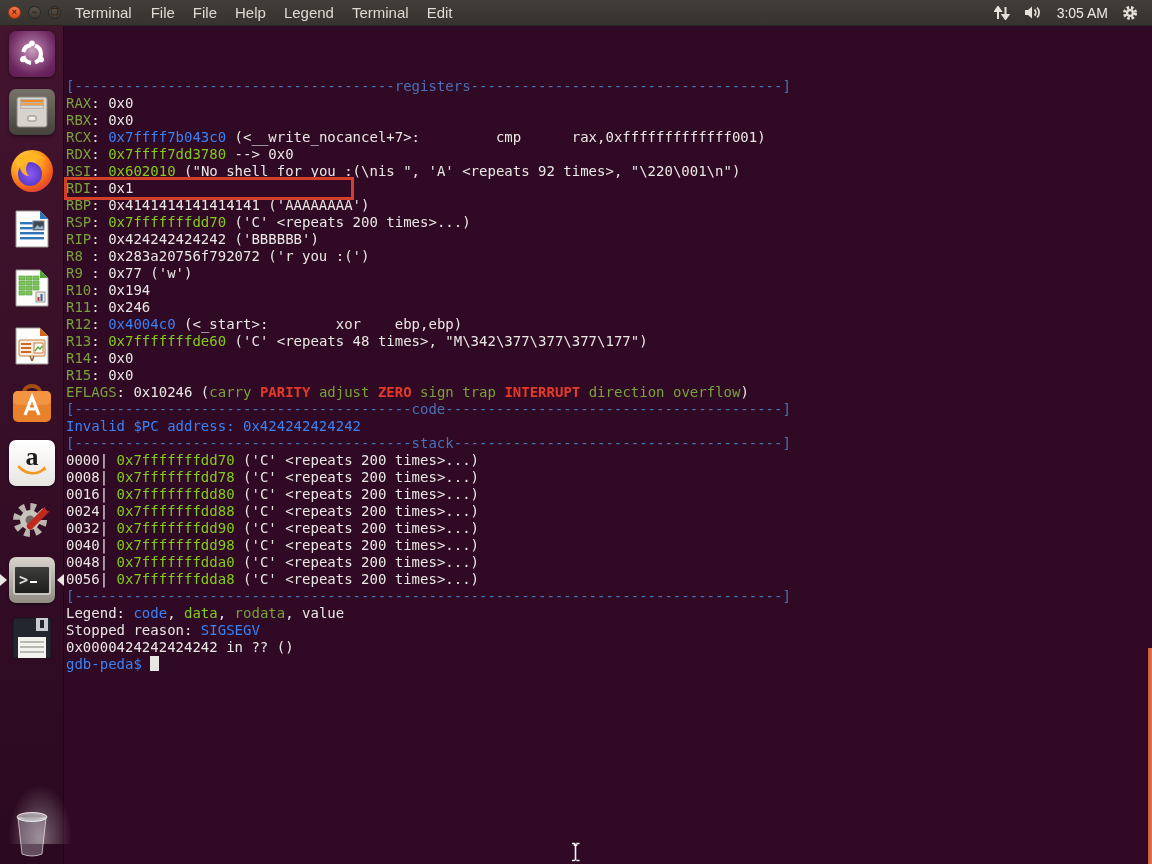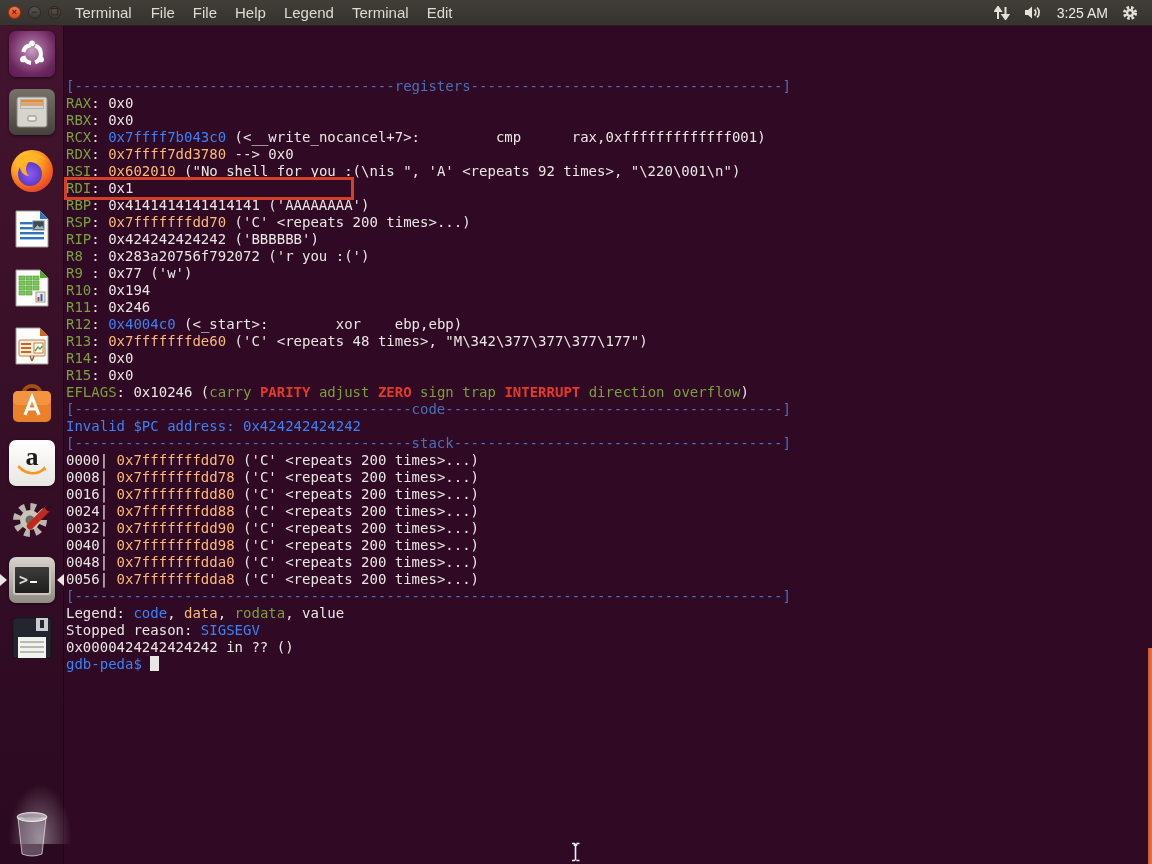--- a/index.html
+++ b/index.html
@@ -42,21 +42,21 @@
   .trash-glow{position:absolute;left:0;top:-26px;width:64px;height:60px;background:radial-gradient(ellipse at 50% 90%,rgba(255,255,255,0.38),rgba(255,255,255,0) 70%);pointer-events:none;}
 
   
   .terminal{position:fixed;left:64px;top:26px;width:1088px;height:838px;background:#300a24;z-index:10;padding:1px 0 0 2px;cursor:text;}
   .tout{position:relative;font-family:"DejaVu Sans Mono",monospace;font-size:14px;line-height:17px;white-space:pre;}
   .tline{height:17px;}
   .s-w{color:#e9e7e4;}
   .s-g{color:#7aa13c;}
   .s-r{color:#3b82f6;}
   .s-R{color:#e5392a;font-weight:bold;text-align:right;}
-  .s-b{color:#fdba74;}
+  .s-b{color:#84cc16;}
   .s-B{color:#4a70b7;}
   .cursor{display:inline-block;width:9px;height:15px;background:#e9e7e4;vertical-align:-2px;}
   .ripbox{position:absolute;left:-2px;top:150px;width:290px;height:23px;border:3px solid #d2402a;z-index:20;pointer-events:none;}
   .scrollthumb{position:fixed;right:0;top:648px;width:4px;height:216px;background:linear-gradient(90deg,#c75c33,#e8714a);z-index:60;}
 
   
   .mousecursor{position:fixed;left:569px;top:842px;z-index:99;pointer-events:none;}
 </style>
 </head>
 <body>
@@ -89,21 +89,21 @@
         <path d="M11.5 1 V10 M11.5 13 L8.7 9 h5.6 Z" stroke="#e5e1da" stroke-width="2" fill="#e5e1da"></path>
       </svg>
     </span>
     <span class="trayicon">
       <svg width="19" height="15" viewBox="0 0 19 15">
         <polygon points="1,5 4,5 8,1.5 8,13.5 4,10 1,10" fill="#e5e1da"></polygon>
         <path d="M10.5 4.5 a4 4 0 0 1 0 6" stroke="#e5e1da" stroke-width="1.7" fill="none"></path>
         <path d="M13 2.5 a7 7 0 0 1 0 10" stroke="#e5e1da" stroke-width="1.7" fill="none"></path>
       </svg>
     </span>
-    <span class="clock">3:25 AM</span>
+    <span class="clock">3:05 AM</span>
     <span class="trayicon">
       <svg width="16" height="16" viewBox="0 0 16 16">
         <circle cx="8" cy="8" r="5.4" fill="none" stroke="#e5e1da" stroke-width="3.2" stroke-dasharray="2.4 1.9"></circle>
         <circle cx="8" cy="8" r="4" fill="#e5e1da"></circle>
         <circle cx="8" cy="8" r="1.8" fill="#36332e"></circle>
       </svg>
     </span>
   </div>
 </div>
 

